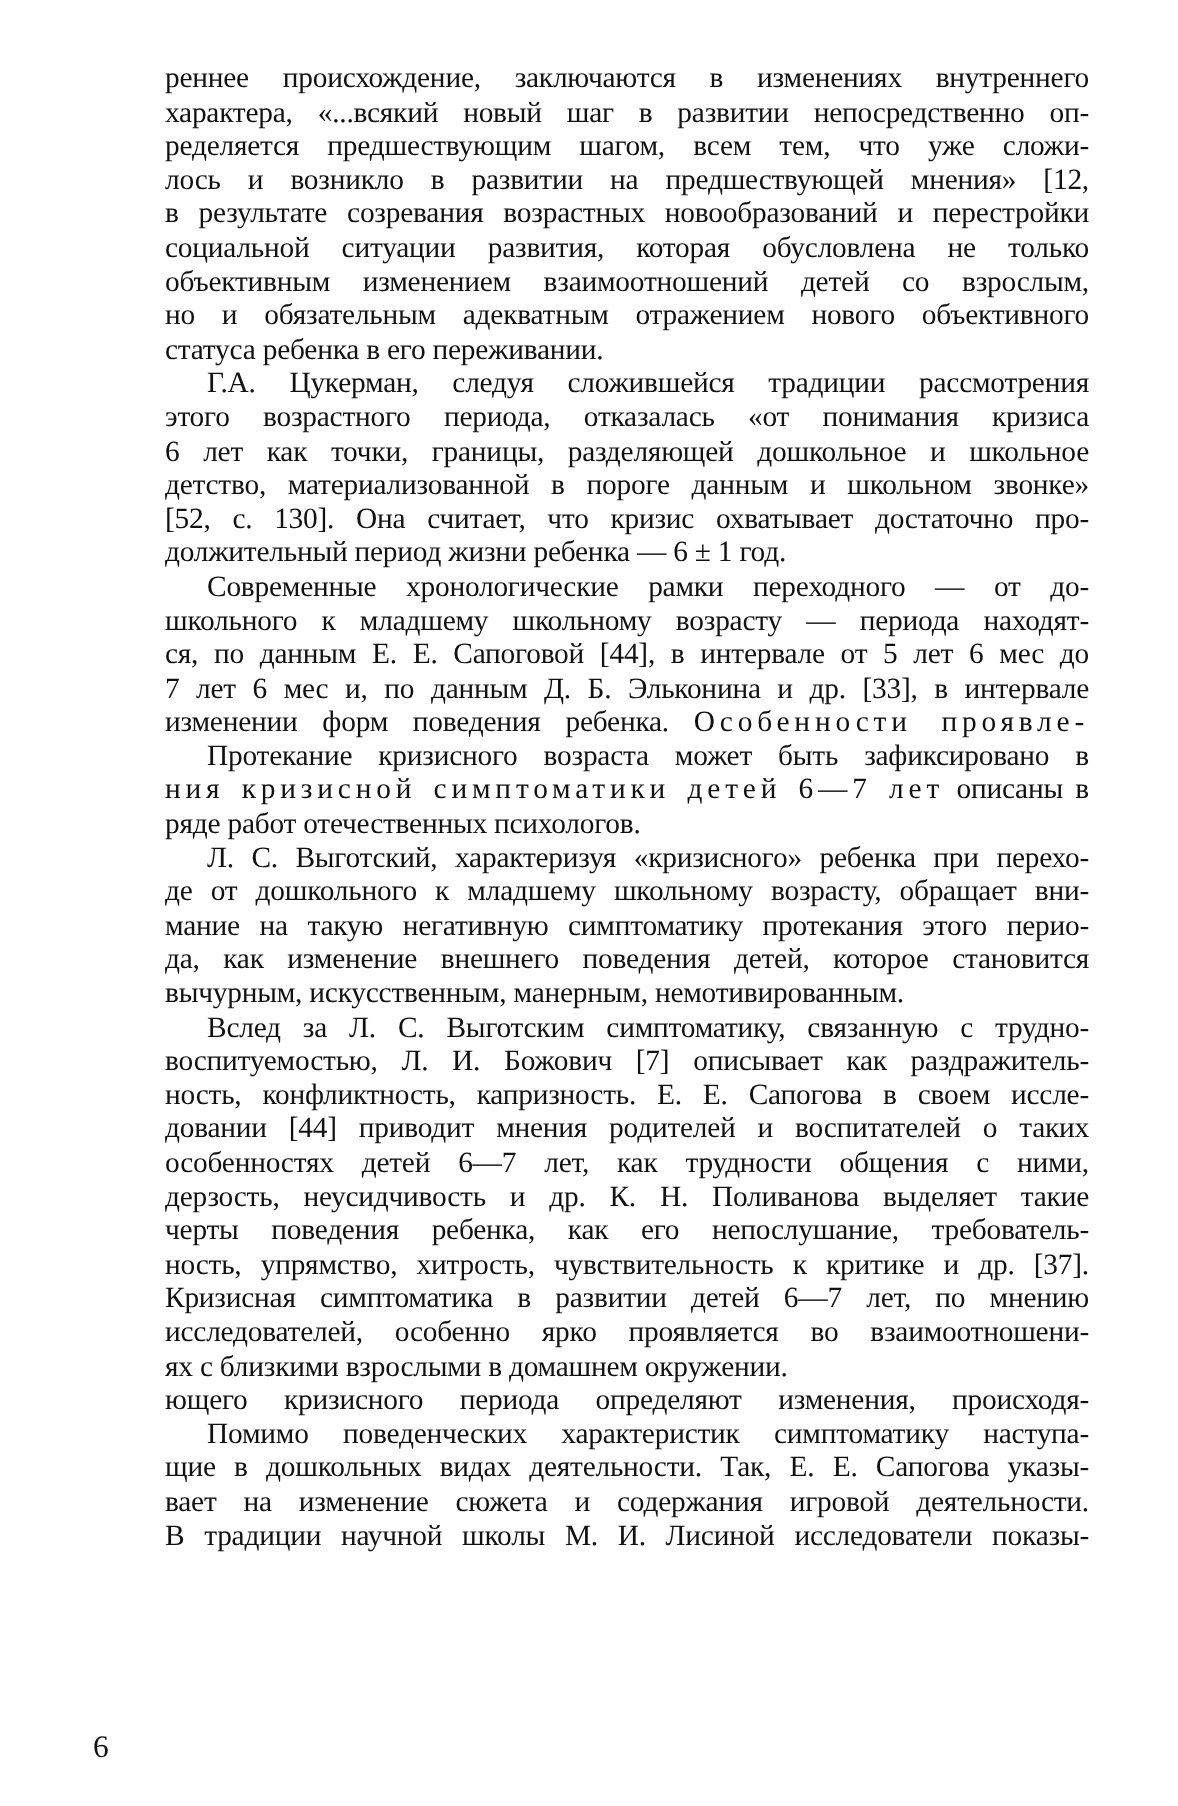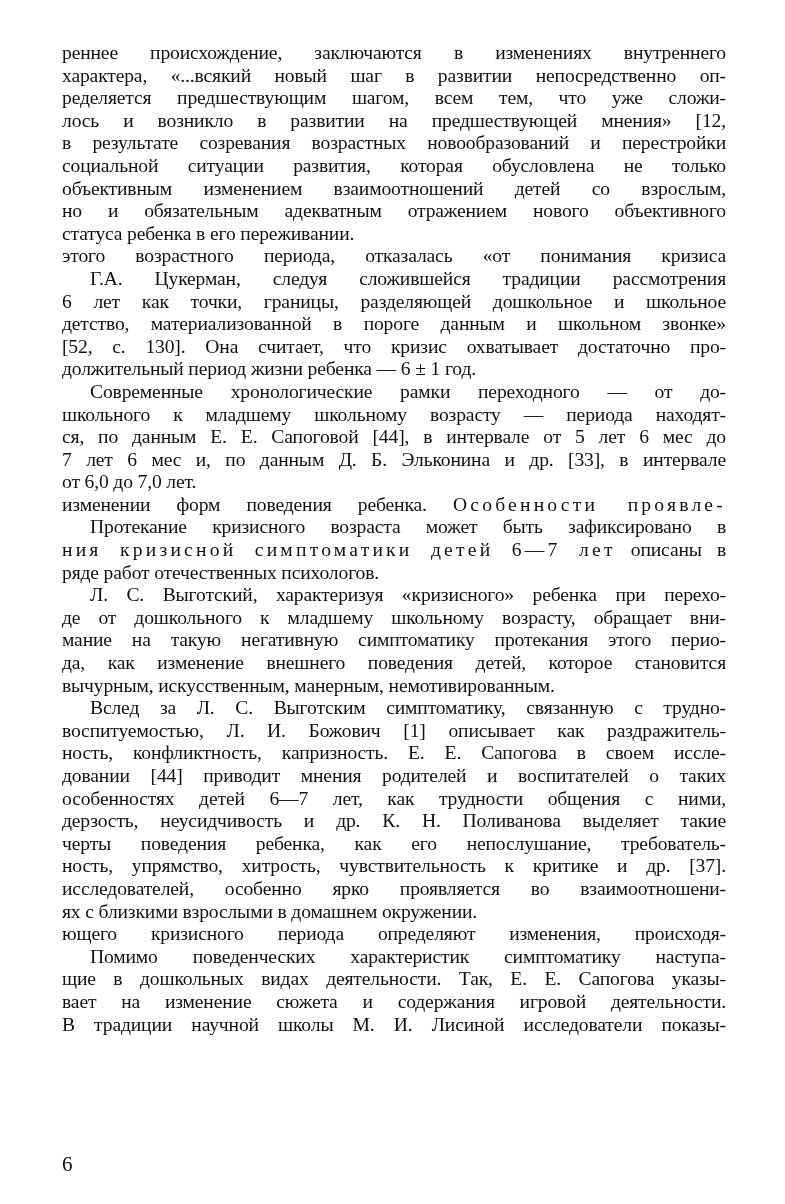--- a/index.html
+++ b/index.html
@@ -7,20 +7,21 @@
   .page {
     position: absolute; left: 62px; top: 42px; width: 664px;
     font-family: "Liberation Serif", "DejaVu Serif", serif;
     font-size: 19.6px; color: #111111; letter-spacing: -0.15px;
   }
   .para { margin: 0; padding: 0; }
   .line {
     display: block; height: 22.6px; line-height: 22.6px;
     text-align: justify; text-align-last: justify; white-space: nowrap;
     overflow: visible;
+    margin-left: 48px;
   }
   .line.last { text-align-last: left; }
   .line.indent { text-indent: 28px; }
   .spaced { letter-spacing: 3.2px; }
   .page-number {
     position: absolute; left: 62px; top: 1152px;
     font-family: "Liberation Serif", "DejaVu Serif", serif;
     font-size: 21px; color: #111111;
   }
 </style>
@@ -35,60 +36,60 @@
     <span class="line">ределяется предшествующим шагом, всем тем, что уже сложи-</span>
     <span class="line">лось и возникло в развитии на предшествующей мнения» [12,</span>
     <span class="line">в результате созревания возрастных новообразований и перестройки</span>
     <span class="line">социальной ситуации развития, которая обусловлена не только</span>
     <span class="line">объективным изменением взаимоотношений детей со взрослым,</span>
     <span class="line">но и обязательным адекватным отражением нового объективного</span>
     <span class="line last">статуса ребенка в его переживании.</span>
   </div>
 
   <div class="para">
+    <span class="line indent">Г.А. Цукерман, следуя сложившейся традиции рассмотрения</span>
     <span class="line">этого возрастного периода, отказалась «от понимания кризиса</span>
-    <span class="line indent">Г.А. Цукерман, следуя сложившейся традиции рассмотрения</span>
     <span class="line">6 лет как точки, границы, разделяющей дошкольное и школьное</span>
     <span class="line">детство, материализованной в пороге данным и школьном звонке»</span>
     <span class="line">[52, с. 130]. Она считает, что кризис охватывает достаточно про-</span>
     <span class="line last">должительный период жизни ребенка — 6 ± 1 год.</span>
   </div>
 
   <div class="para">
     <span class="line indent">Современные хронологические рамки переходного — от до-</span>
     <span class="line">школьного к младшему школьному возрасту — периода находят-</span>
     <span class="line">ся, по данным Е. Е. Сапоговой [44], в интервале от 5 лет 6 мес до</span>
     <span class="line">7 лет 6 мес и, по данным Д. Б. Эльконина и др. [33], в интервале</span>
-    <span class="line last">от 6,0 до 7,0 лет.</span>
   </div>
 
   <div class="para">
     <span class="line"><span>изменении форм поведения ребенка. </span><span class="spaced">Особенности проявле-</span></span>
     <span class="line indent"><span>Протекание кризисного возраста может быть зафиксировано в</span></span>
     <span class="line"><span class="spaced">ния кризисной симптоматики детей 6—7 лет</span><span> описаны в</span></span>
     <span class="line last"><span>ряде работ отечественных психологов.</span></span>
   </div>
 
   <div class="para">
     <span class="line indent">Л. С. Выготский, характеризуя «кризисного» ребенка при перехо-</span>
     <span class="line">де от дошкольного к младшему школьному возрасту, обращает вни-</span>
     <span class="line">мание на такую негативную симптоматику протекания этого перио-</span>
     <span class="line">да, как изменение внешнего поведения детей, которое становится</span>
     <span class="line last">вычурным, искусственным, манерным, немотивированным.</span>
   </div>
 
   <div class="para">
     <span class="line indent">Вслед за Л. С. Выготским симптоматику, связанную с трудно-</span>
-    <span class="line">воспитуемостью, Л. И. Божович [1] описывает как раздражитель-</span>
+    <span class="line">воспитуемостью, Л. И. Божович [7] описывает как раздражитель-</span>
     <span class="line">ность, конфликтность, капризность. Е. Е. Сапогова в своем иссле-</span>
     <span class="line">довании [44] приводит мнения родителей и воспитателей о таких</span>
     <span class="line">особенностях детей 6—7 лет, как трудности общения с ними,</span>
     <span class="line">дерзость, неусидчивость и др. К. Н. Поливанова выделяет такие</span>
     <span class="line">черты поведения ребенка, как его непослушание, требователь-</span>
     <span class="line">ность, упрямство, хитрость, чувствительность к критике и др. [37].</span>
+    <span class="line">Кризисная симптоматика в развитии детей 6—7 лет, по мнению</span>
     <span class="line">исследователей, особенно ярко проявляется во взаимоотношени-</span>
     <span class="line last">ях с близкими взрослыми в домашнем окружении.</span>
   </div>
 
   <div class="para">
     <span class="line">ющего кризисного периода определяют изменения, происходя-</span>
     <span class="line indent">Помимо поведенческих характеристик симптоматику наступа-</span>
     <span class="line">щие в дошкольных видах деятельности. Так, Е. Е. Сапогова указы-</span>
     <span class="line">вает на изменение сюжета и содержания игровой деятельности.</span>
     <span class="line">В традиции научной школы М. И. Лисиной исследователи показы-</span>

